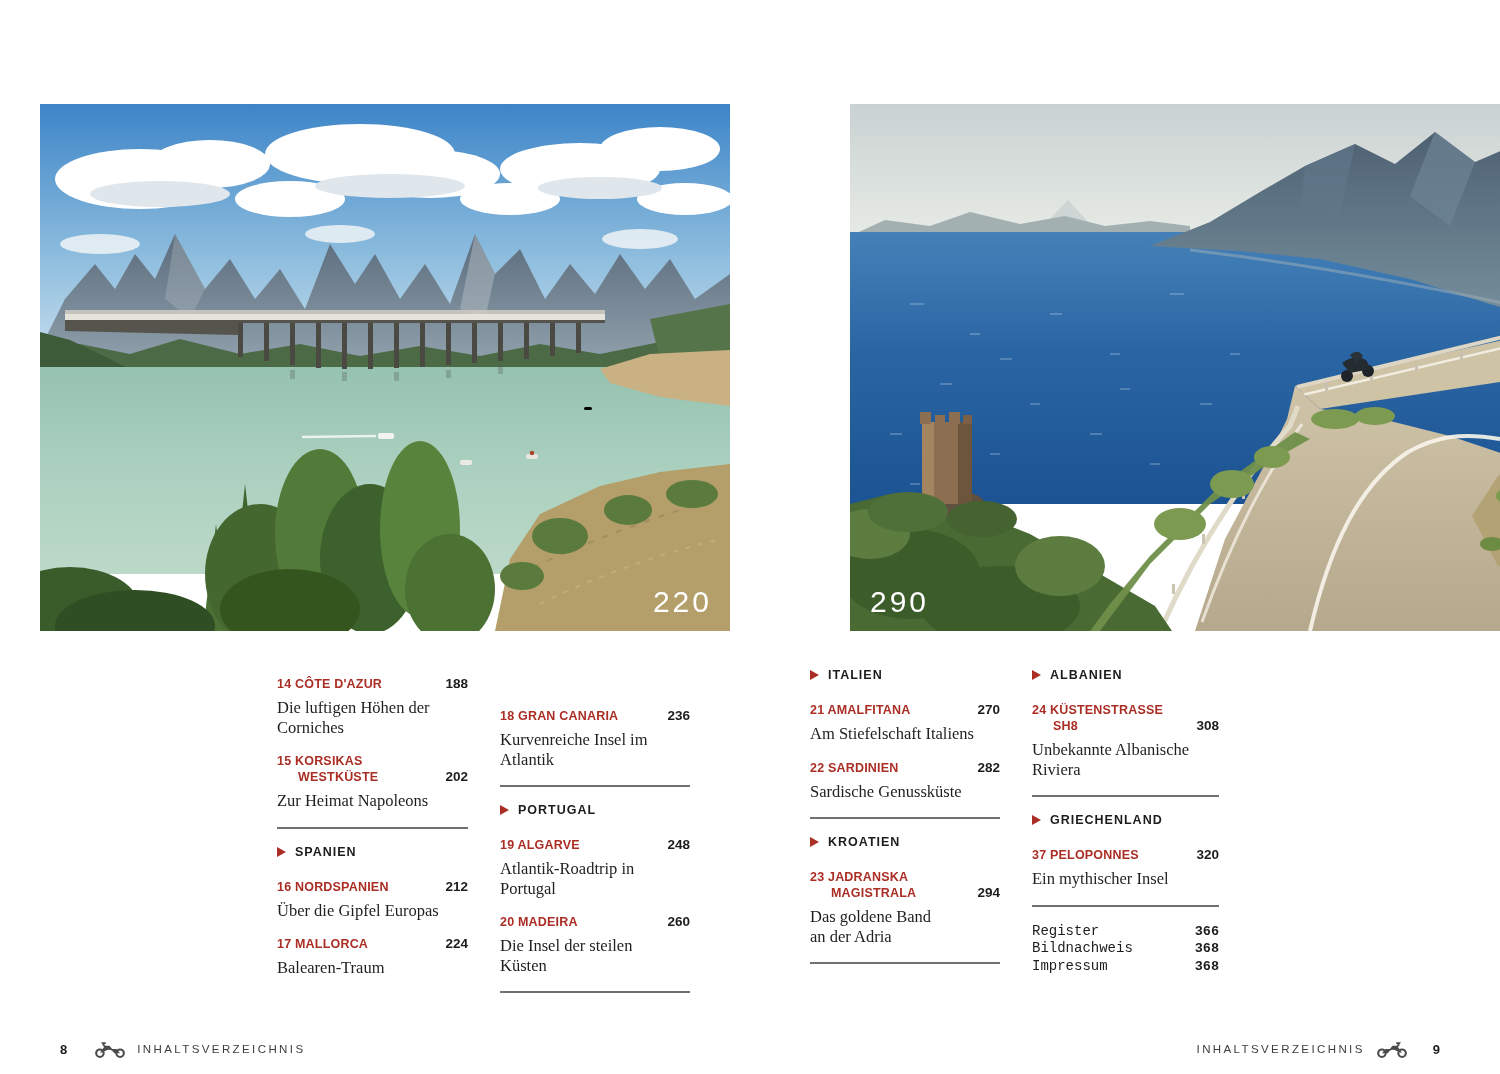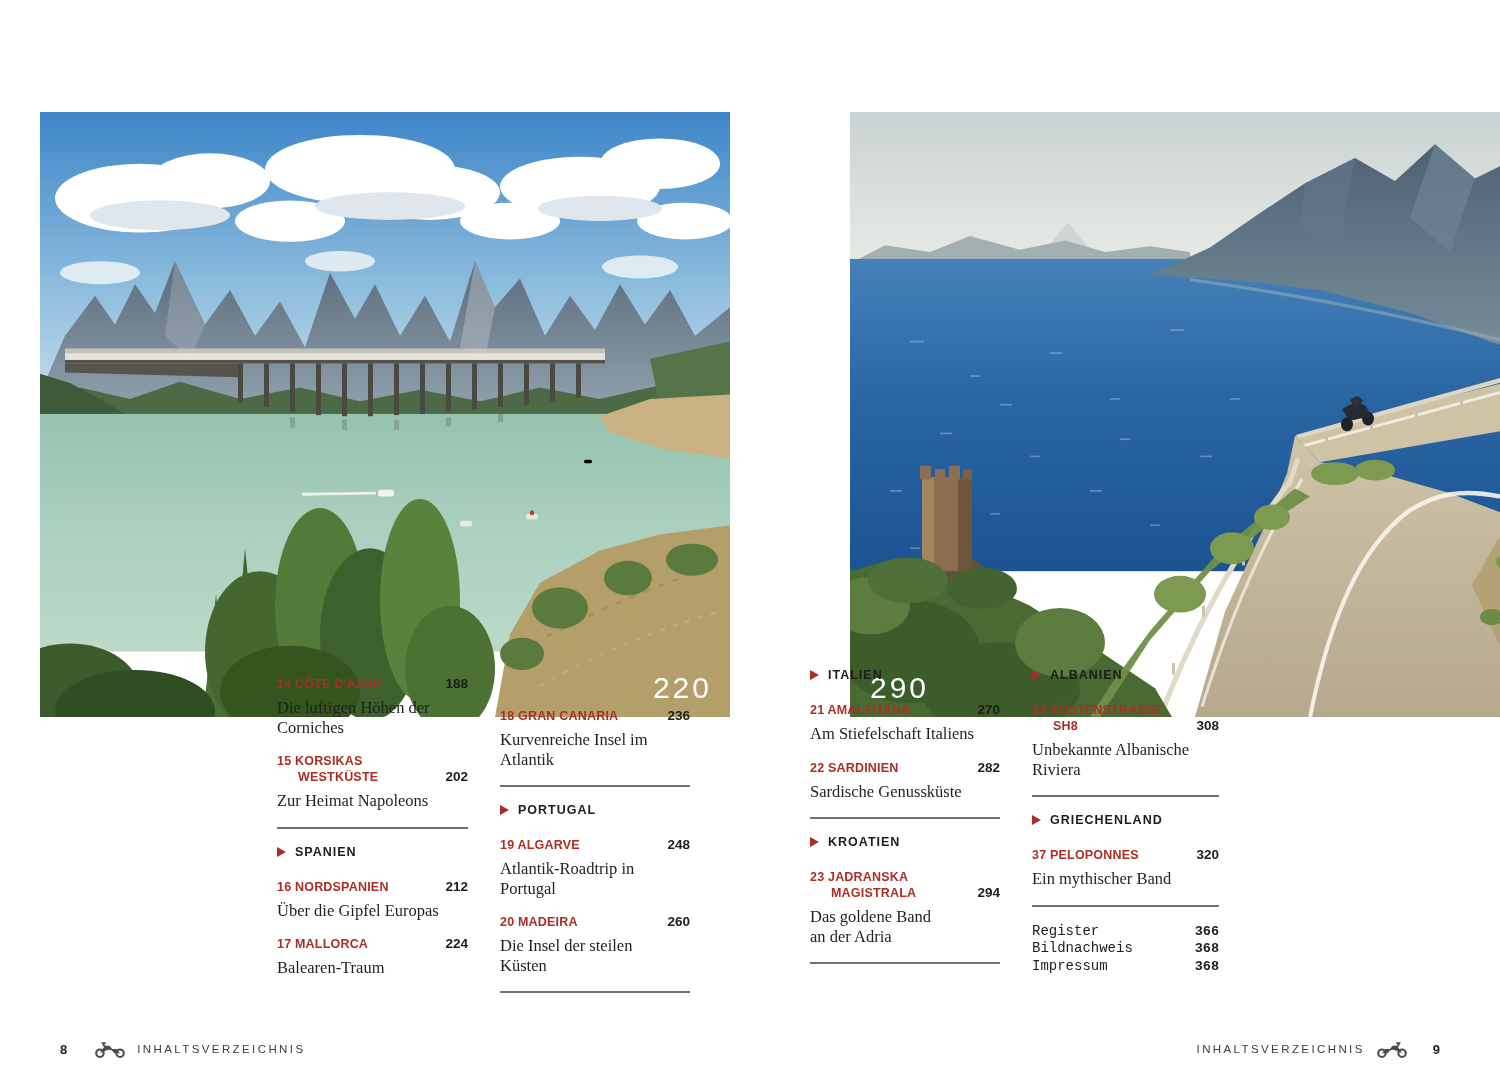--- a/index.html
+++ b/index.html
@@ -1,21 +1,21 @@
 <!DOCTYPE html>
 <html><head>
 <meta charset="utf-8">
 <style>
   html,body{margin:0;padding:0;}
   body{
     width:1500px;height:1074px;position:relative;background:#ffffff;
     font-family:"Liberation Sans",sans-serif;overflow:hidden;
     -webkit-font-smoothing:antialiased;
   }
-  .photo{position:absolute;top:96px;width:690px;height:605px;overflow:hidden;}
+  .photo{position:absolute;top:88px;width:690px;height:527px;overflow:hidden;}
   .photo svg{display:block;width:100%;height:100%;}
   .photo-left{left:0;}
   .photo-right{left:810px;}
   .photo-num{
     position:absolute;color:#ffffff;font-size:30px;font-weight:500;
     letter-spacing:3px;font-family:"Liberation Sans",sans-serif;
   }
   .photo-num.br{right:18px;bottom:12px;}
   .photo-num.bl{left:20px;bottom:12px;}
 
@@ -421,21 +421,21 @@
   <div class="rule"></div>
   <div class="section-head">
     <span class="tri"></span>
     <span class="section-label">GRIECHENLAND</span>
   </div>
   <div class="entry">
     <div class="entry-head">
       <span class="entry-label">37 PELOPONNES</span>
       <span class="entry-page">320</span>
     </div>
-    <div class="entry-desc">Ein mythischer Band</div>
+    <div class="entry-desc">Ein mythischer Insel</div>
   </div>
   <div class="rule"></div>
   <div class="bm">
     <div class="bm-row">
       <span>Register</span>
       <span class="bm-page">366</span>
     </div>
     <div class="bm-row">
       <span>Bildnachweis</span>
       <span class="bm-page">368</span>

